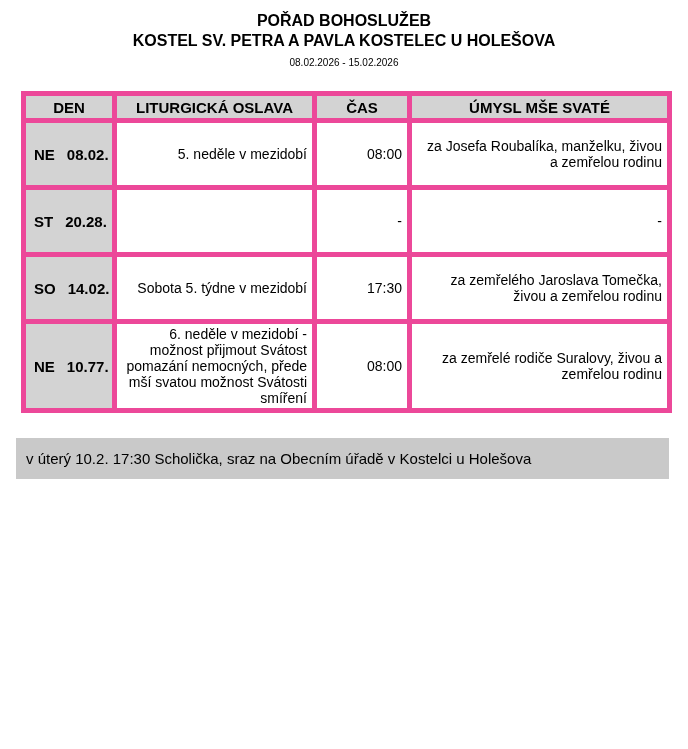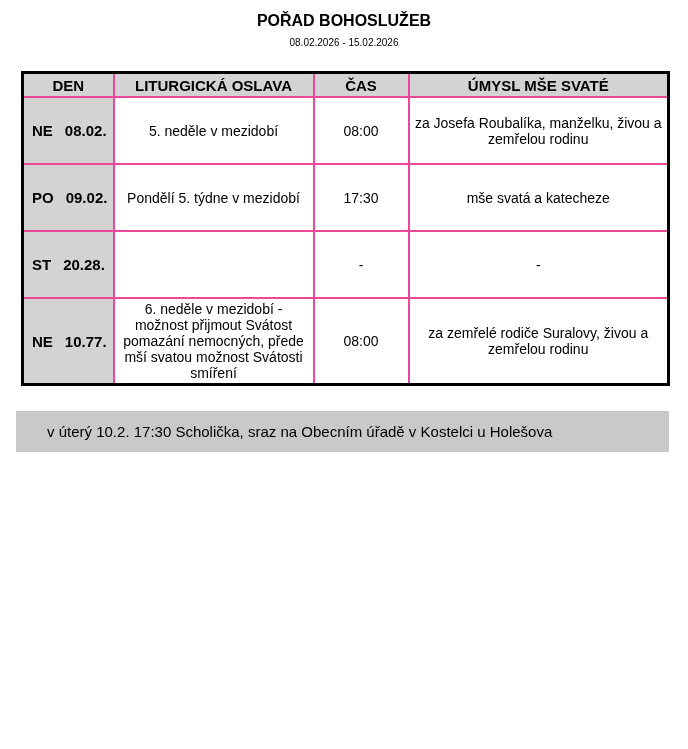--- a/index.html
+++ b/index.html
@@ -33,21 +33,21 @@
   }
   table.schedule {
     border-collapse: collapse;
     table-layout: fixed;
     width: 646px;
     margin: 18px 0 0 21px;
     border: 3px solid #000000;
   }
   table.schedule th,
   table.schedule td {
-    border: 2px solid #ec4899;
+    border: 5px solid #ec4899;
     vertical-align: middle;
     overflow: hidden;
   }
   table.schedule th {
     background: var(--header-gray, #d3d3d3);
     font-size: 15px;
     font-weight: bold;
     height: 20px;
     padding: 1px 2px;
     text-align: center;
@@ -67,45 +67,46 @@
   td.day .day-inner {
     display: flex;
     justify-content: flex-start;
     gap: 12px;
     padding: 0 4px 0 8px;
     align-items: center;
   }
   td.celebration,
   td.time,
   td.intention {
-    text-align: center;
+    text-align: right;
     font-size: 14px;
     line-height: 16px;
     padding: 2px 5px;
     background: #ffffff;
   }
   .footer-note {
     box-sizing: border-box;
     width: 653px;
     height: 41px;
     margin: 25px 0 0 16px;
     background: var(--footer-gray, #c9c9c9);
     display: flex;
     align-items: center;
-    padding-left: 31px;
+    padding-left: 10px;
     font-size: 15px;
   }
 </style>
 </head>
 <body>
 
 <div class="page">
 
   <div class="title-block">
     <div class="title-line">POŘAD BOHOSLUŽEB</div>
+    <div class="title-line">KOSTEL SV. PETRA A PAVLA KOSTELEC U HOLEŠOVA</div>
     <div class="title-date">08.02.2026 - 15.02.2026</div>
   </div>
 
   <table class="schedule">
     <colgroup>
       <col style="width:91px">
       <col style="width:200px">
       <col style="width:95px">
       <col style="width:260px">
     </colgroup>
@@ -125,38 +126,38 @@
             <span>08.02.</span>
           </div>
         </td>
         <td class="celebration">5. neděle v mezidobí</td>
         <td class="time">08:00</td>
         <td class="intention">za Josefa Roubalíka, manželku, živou a zemřelou rodinu</td>
       </tr>
       <tr>
         <td class="day">
           <div class="day-inner">
-            <span>PO</span>
-            <span>09.02.</span>
-          </div>
-        </td>
-        <td class="celebration">Pondělí 5. týdne v mezidobí</td>
-        <td class="time">17:30</td>
-        <td class="intention">mše svatá a katecheze</td>
-      </tr>
-      <tr>
-        <td class="day">
-          <div class="day-inner">
             <span>ST</span>
             <span>20.28.</span>
           </div>
         </td>
         <td class="celebration"></td>
         <td class="time">-</td>
         <td class="intention">-</td>
+      </tr>
+      <tr>
+        <td class="day">
+          <div class="day-inner">
+            <span>SO</span>
+            <span>14.02.</span>
+          </div>
+        </td>
+        <td class="celebration">Sobota 5. týdne v mezidobí</td>
+        <td class="time">17:30</td>
+        <td class="intention">za zemřelého Jaroslava Tomečka, živou a zemřelou rodinu</td>
       </tr>
       <tr>
         <td class="day">
           <div class="day-inner">
             <span>NE</span>
             <span>10.77.</span>
           </div>
         </td>
         <td class="celebration">6. neděle v mezidobí - možnost přijmout Svátost pomazání nemocných, přede mší svatou možnost Svátosti smíření</td>
         <td class="time">08:00</td>

